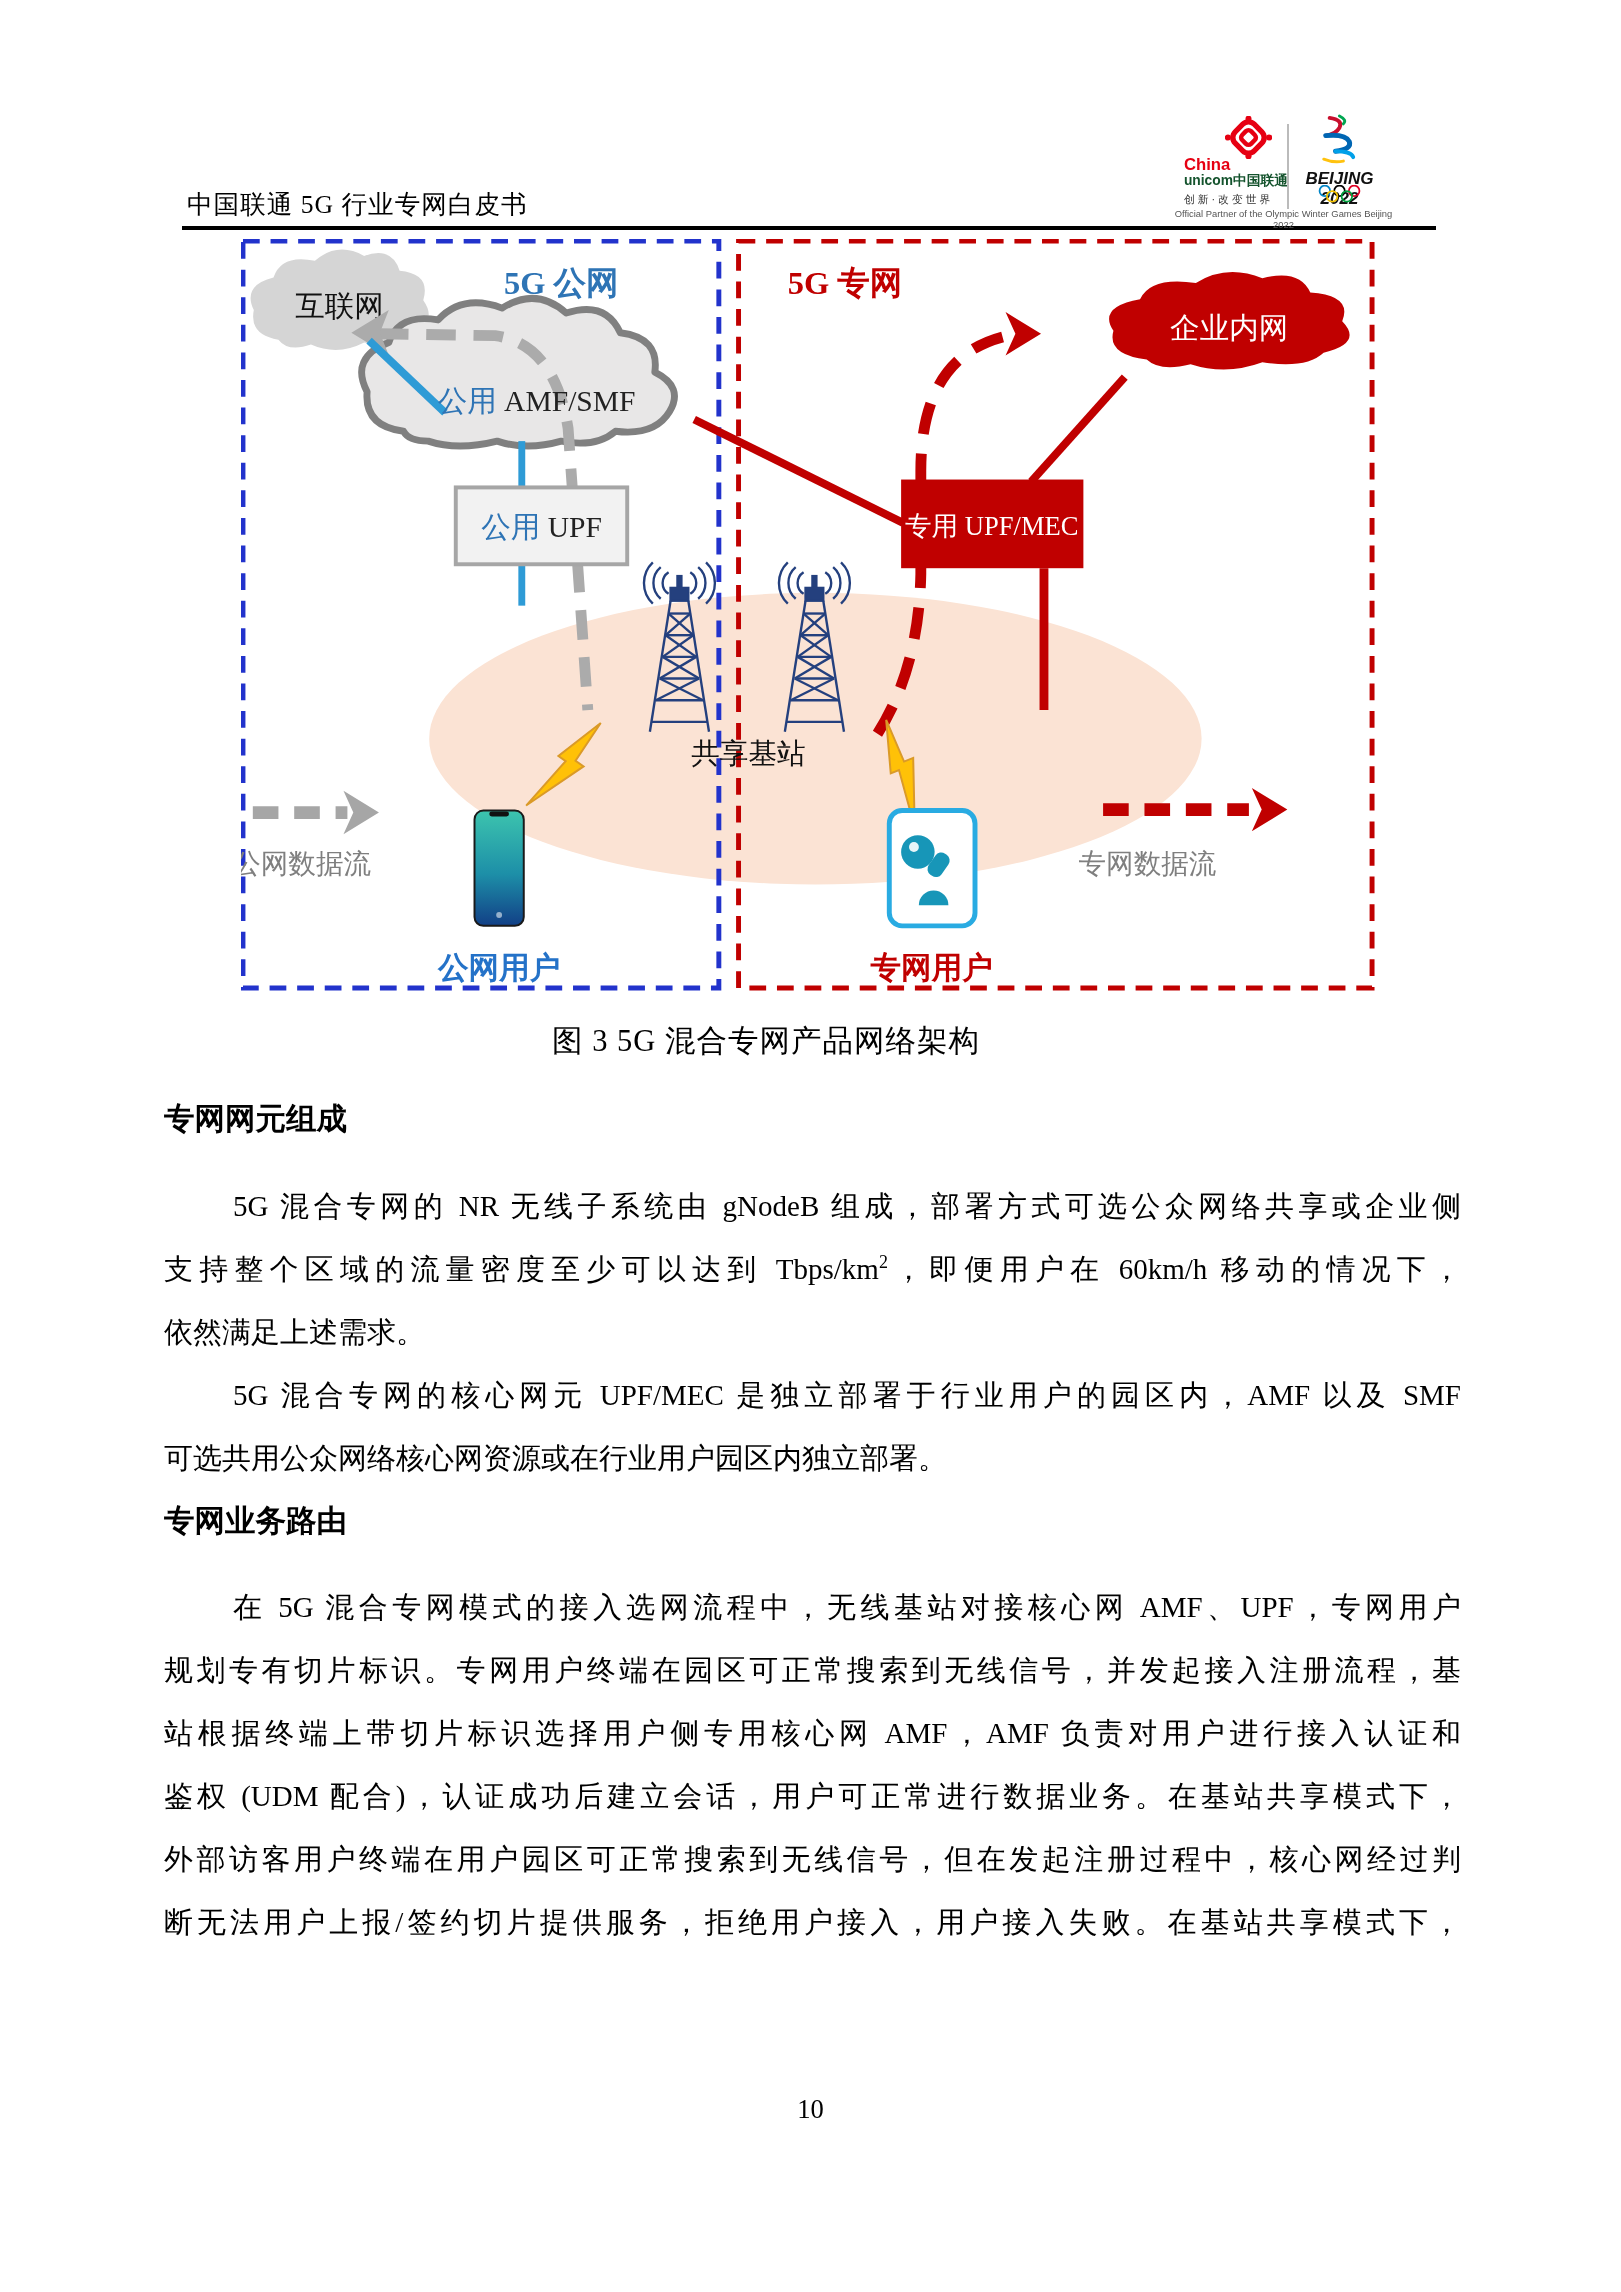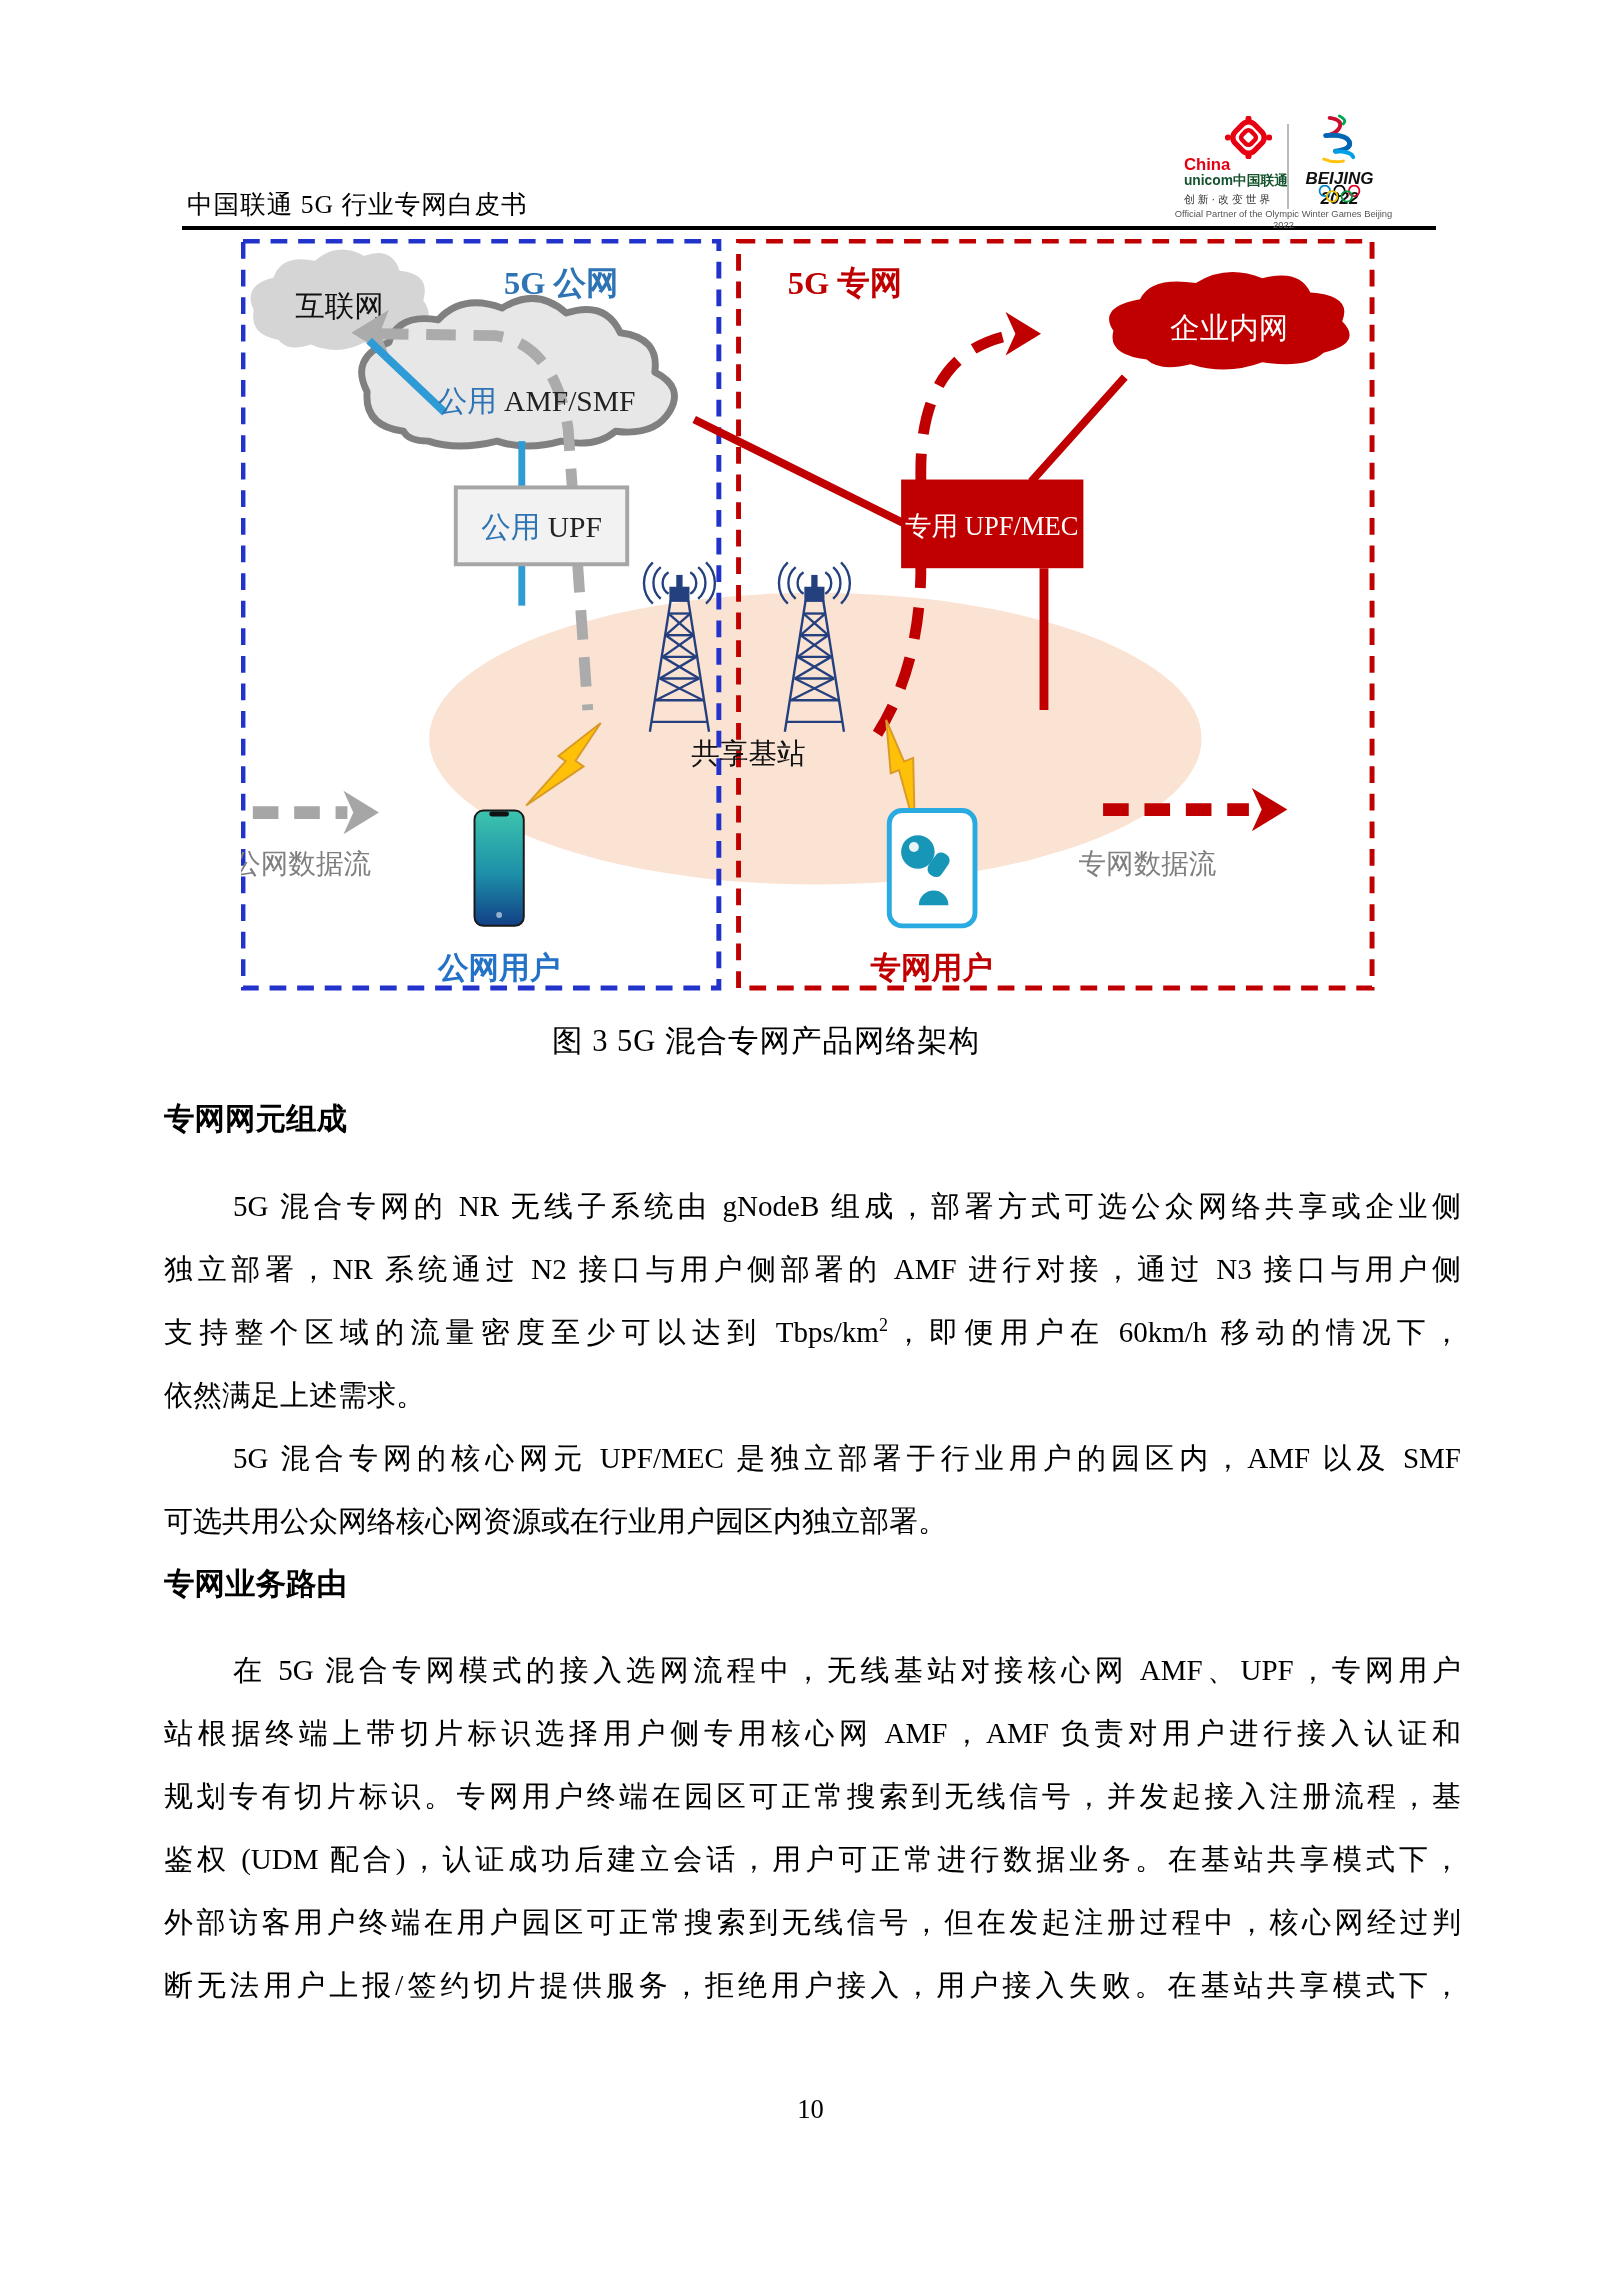--- a/index.html
+++ b/index.html
@@ -219,33 +219,32 @@
 
     <text x="515" y="532" text-anchor="middle" font-size="29" fill="#111">共享基站</text>
   </svg>
 
   <div class="caption">图 3 5G 混合专网产品网络架构</div>
 
   <div class="content">
     <h2>专网网元组成</h2>
     <div class="para">
       <div class="ln indent">5G 混合专网的 NR 无线子系统由 gNodeB 组成，部署方式可选公众网络共享或企业侧</div>
-      <div class="ln">独立部署，NR 系统通过 N2 接口与用户侧部署的 AMF 进行对接，通过 N3 接口与用户侧</div>
       <div class="ln"><span>支持整个区域的流量密度至少可以达到 Tbps/km</span><sup>2</sup><span>，即便用户在 60km/h 移动的情况下，</span></div>
       <div class="ln end">依然满足上述需求。</div>
     </div>
     <div class="para">
       <div class="ln indent">5G 混合专网的核心网元 UPF/MEC 是独立部署于行业用户的园区内，AMF 以及 SMF</div>
       <div class="ln end">可选共用公众网络核心网资源或在行业用户园区内独立部署。</div>
     </div>
     <h2>专网业务路由</h2>
     <div class="para">
       <div class="ln indent">在 5G 混合专网模式的接入选网流程中，无线基站对接核心网 AMF、UPF，专网用户</div>
+      <div class="ln">规划专有切片标识。专网用户终端在园区可正常搜索到无线信号，并发起接入注册流程，基</div>
       <div class="ln">站根据终端上带切片标识选择用户侧专用核心网 AMF，AMF 负责对用户进行接入认证和</div>
-      <div class="ln">规划专有切片标识。专网用户终端在园区可正常搜索到无线信号，并发起接入注册流程，基</div>
       <div class="ln">鉴权 (UDM 配合)，认证成功后建立会话，用户可正常进行数据业务。在基站共享模式下，</div>
       <div class="ln">外部访客用户终端在用户园区可正常搜索到无线信号，但在发起注册过程中，核心网经过判</div>
       <div class="ln">断无法用户上报/签约切片提供服务，拒绝用户接入，用户接入失败。在基站共享模式下，</div>
     </div>
   </div>
 
   <div class="footer-page">10</div>
 </div>
 
 

